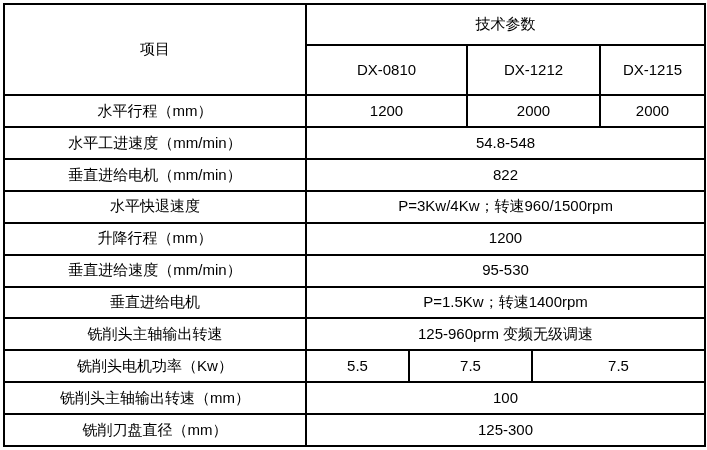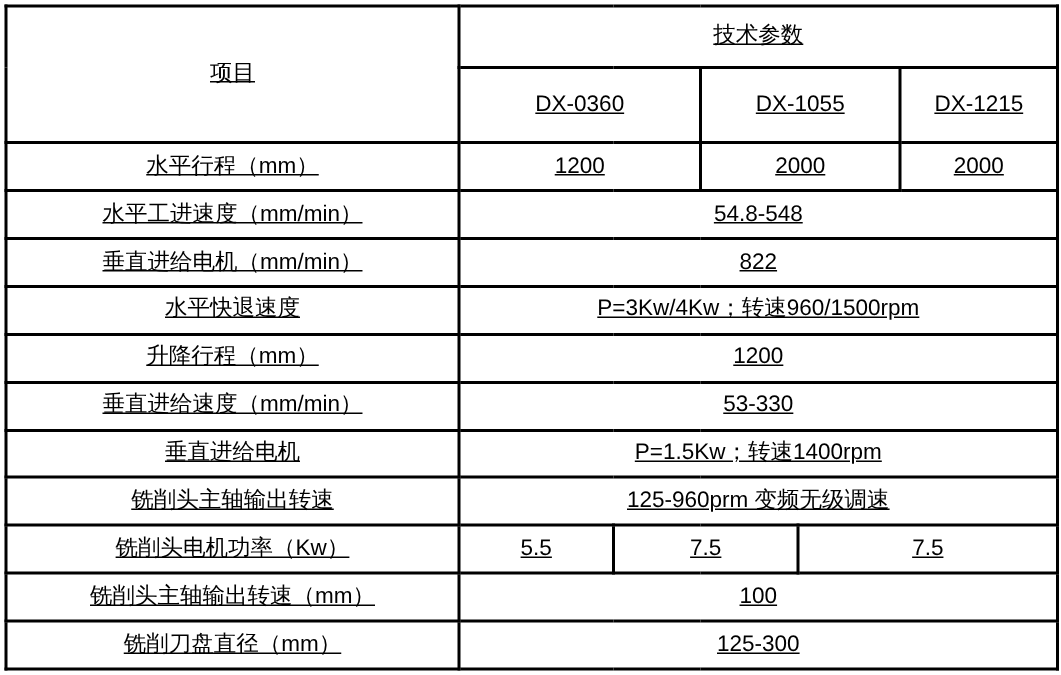--- a/index.html
+++ b/index.html
@@ -18,21 +18,20 @@
   }
   table.spec td{
     border:2px solid #000000;
     text-align:center;
     vertical-align:middle;
     font-size:15px;
     line-height:1.25;
     padding:0 2px;
     overflow:hidden;
     white-space:nowrap;
-    text-decoration:underline;
   }
   tr.h-params{height:28px;}
   tr.h-models{height:35px;}
   tr.r{height:22px;}
 </style>
 </head>
 <body>
 
 <div class="wrap">
   <table class="spec">
@@ -45,22 +44,22 @@
       <col style="width:105px">
     </colgroup>
 
     <tbody>
         <tr class="h-params">
       <td rowspan="2">项目</td>
       <td colspan="5">技术参数</td>
     </tr>
 
     <tr class="h-models">
-      <td colspan="2">DX-0360</td>
-      <td colspan="2">DX-1055</td>
+      <td colspan="2">DX-0810</td>
+      <td colspan="2">DX-1212</td>
       <td>DX-1215</td>
     </tr>
 
     <tr class="r">
       <td>水平行程（mm）</td>
       <td colspan="2">1200</td>
       <td colspan="2">2000</td>
       <td>2000</td>
     </tr>
 
@@ -79,21 +78,21 @@
       <td colspan="5">P=3Kw/4Kw；转速960/1500rpm</td>
     </tr>
 
     <tr class="r">
       <td>升降行程（mm）</td>
       <td colspan="5">1200</td>
     </tr>
 
     <tr class="r">
       <td>垂直进给速度（mm/min）</td>
-      <td colspan="5">53-330</td>
+      <td colspan="5">95-530</td>
     </tr>
 
     <tr class="r">
       <td>垂直进给电机</td>
       <td colspan="5">P=1.5Kw；转速1400rpm</td>
     </tr>
 
     <tr class="r">
       <td>铣削头主轴输出转速</td>
       <td colspan="5">125-960prm 变频无级调速</td>

